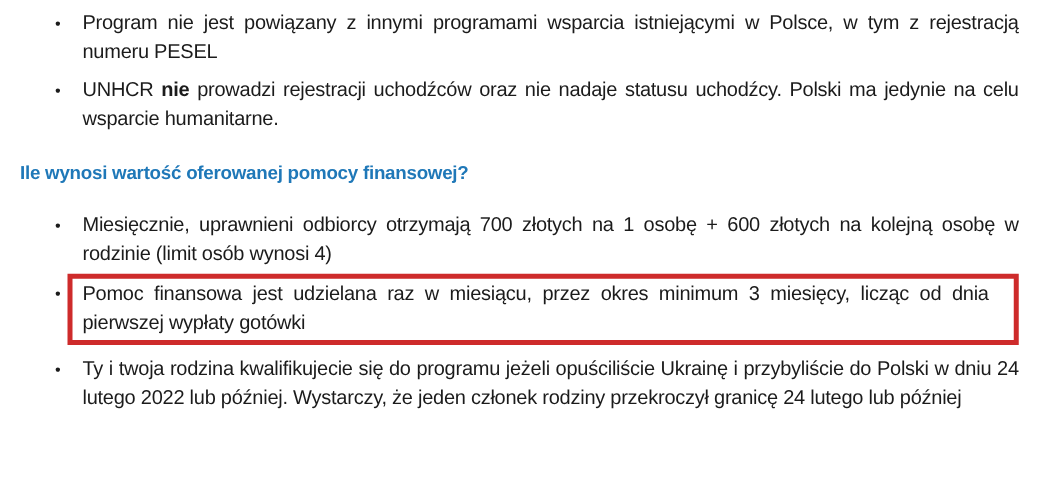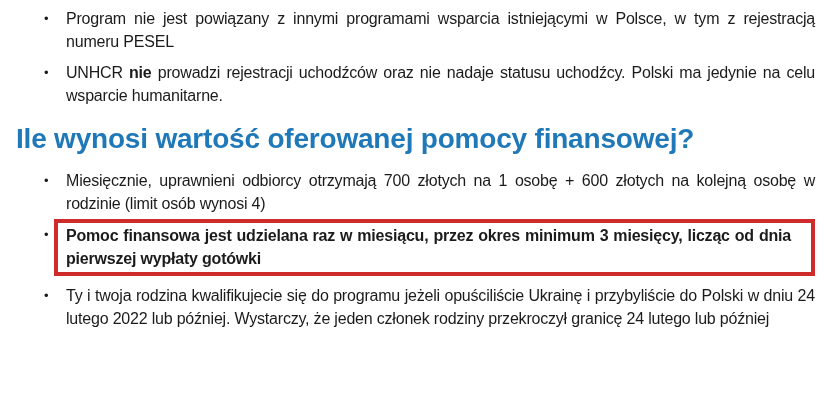--- a/index.html
+++ b/index.html
@@ -39,35 +39,34 @@
     line-height: 23px;
     color: #1b1b1b;
     user-select: none;
   }
   .btext {
     flex: 1 1 auto;
     text-align: justify;
   }
   .btext b { font-weight: bold; }
   h2.section-heading {
-    font-size: 28px;
+    font-size: 15px;
     line-height: 26px;
     font-weight: 600;
     color: var(--accent, #1f78b8);
     margin: 19px 0 17px 0;
     letter-spacing: -0.2px;
   }
   .gap-lg { margin-top: 12px; }
   .hl-box {
     flex: 1 1 auto;
     border: 4px solid var(--hl, #ce2b2b);
     padding: 1px 20px 2px 8px;
     margin: -4px 0 0 -12px;
     text-align: justify;
-    font-weight: bold;
   }
   li.hl-item { margin-bottom: 0; }
 </style>
 </head>
 <body style="background: rgb(255, 255, 255); color: rgb(27, 27, 27);">
 
 <div class="doc">
 
   <ul class="blist">
     <li>

